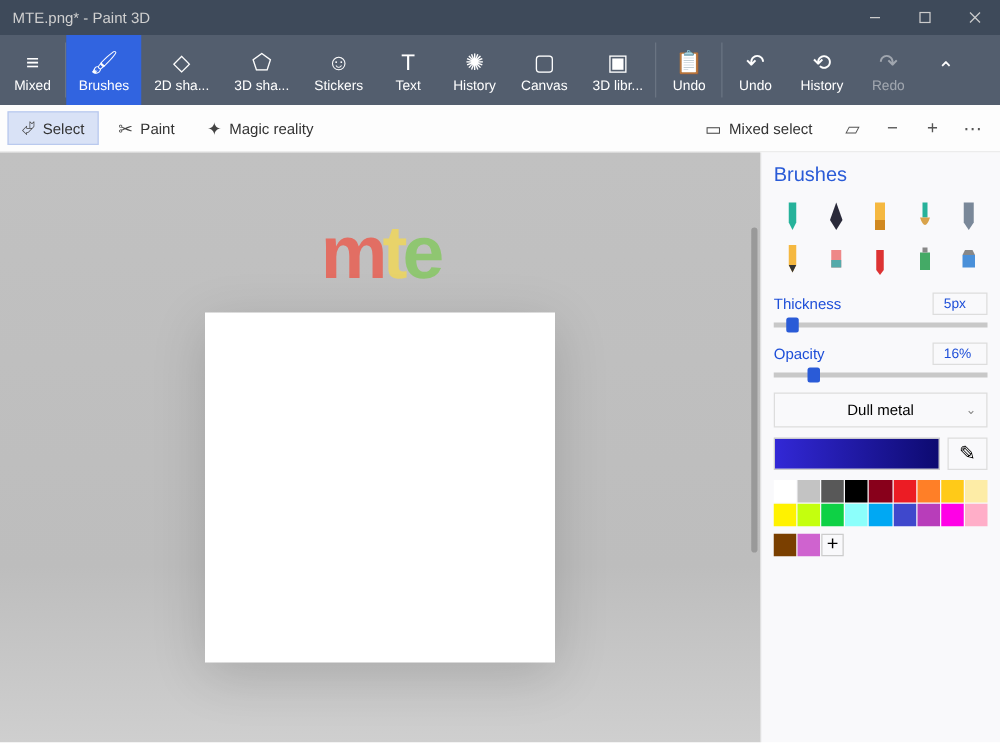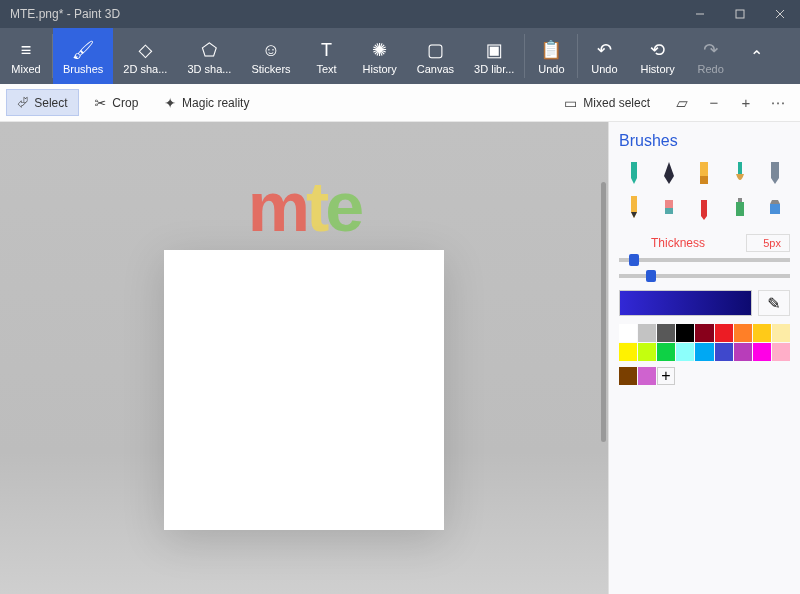--- a/index.html
+++ b/index.html
@@ -18,36 +18,36 @@
 
 .toolbar { height: 38px; background: #fdfdfd; border-bottom: 1px solid #e6e6e6; display: flex; align-items: center; padding: 0 6px; font-size: 12px; color: #333; }
 .tool { display: flex; align-items: center; gap: 6px; padding: 4px 10px; margin-right: 6px; }
 .tool.sel { background: #d9e2f6; border: 1px solid #b9c9ee; }
 .tool .ti { font-size: 14px; color: #444; }
 .tool-spacer { flex: 1; }
 .tool-small { width: 28px; height: 28px; display:flex; align-items:center; justify-content:center; margin: 0 2px; font-size: 15px; color: #555; }
 
 .workspace { display: flex; height: calc(594px - 28px - 56px - 38px); }
 .canvas-area { flex: 1; background: linear-gradient(180deg, #c1c1c1 0%, #bdbdbd 70%, #cfcfcf 100%); position: relative; overflow:hidden; }
-.canvas-text { position: absolute; top: 45px; left: 50%; transform: translateX(-50%); font-size: 70px; font-weight: 700; letter-spacing: -4px; }
+.canvas-text { position: absolute; top: 45px; left: 50%; transform: translateX(-50%); font-size: 60px; font-weight: 700; letter-spacing: -4px; }
 .canvas-text span:nth-child(1){ color:#e26e63; }
 .canvas-text span:nth-child(2){ color:#e8d36a; }
 .canvas-text span:nth-child(3){ color:#8fc671; }
 .white-canvas { position:absolute; top:128px; left:50%; transform:translateX(-50%); width:280px; height:280px; background:#fff; box-shadow: 0 10px 40px rgba(0,0,0,0.15); }
 .scroll-v { position:absolute; right:2px; top:60px; width:5px; height:260px; background:#999; border-radius:3px; }
 
 .panel { width: 192px; background: #f9f9fb; border-left: 1px solid #e0e0e0; padding: 10px 10px 0 10px; overflow:hidden; }
 .panel-title { color: #2a5bd7; font-size: 16px; margin-bottom: 10px; }
 .brush-grid { display: grid; grid-template-columns: repeat(5, 1fr); gap: 8px 6px; margin-bottom: 14px; }
 .brush-grid .b { height: 26px; display:flex; align-items:center; justify-content:center; }
 .brush-grid svg { width: 18px; height: 26px; }
 
 .slider-row { margin-bottom: 8px; }
-.slider-label { display:flex; justify-content: space-between; align-items:center; font-size: 12px; color:#ef4444; margin-bottom: 4px; margin-left: 32px; }
-.slider-val { border:1px solid #ddd; padding: 2px 8px; font-size:11px; min-width:44px; text-align:right; }
+.slider-label { display:flex; justify-content: space-between; align-items:center; font-size: 12px; color:#1d4ed8; margin-bottom: 4px; }
+.slider-val { border:1px solid #ddd; padding: 2px 8px; font-size:11px; min-width:44px; }
 .slider-track { height: 4px; background:#c8c8c8; position:relative; margin: 6px 0 12px; }
 .slider-thumb { position:absolute; top:-4px; width:10px; height:12px; background:#2a5bd7; border-radius:2px; }
 
 .material-dd { border:1px solid #ddd; padding: 6px 10px; font-size:12px; display:flex; align-items:center; justify-content:center; position:relative; margin-bottom:8px; }
 .material-dd .chev { position:absolute; right:8px; color:#888; font-size:10px; }
 
 .color-pick { display:flex; gap:6px; margin-bottom:8px; }
 .color-current { flex:1; height:26px; background: linear-gradient(90deg, #3228d6, #0d0a70); border:1px solid #ccc; }
 .eyedrop { width:32px; height:26px; border:1px solid #ddd; display:flex; align-items:center; justify-content:center; }
 
@@ -143,21 +143,21 @@
     </div>
 </div>
 
 <div class="toolbar">
   <div class="tool sel">
       <span class="ti">⮰</span>
       <span>Select</span>
     </div>
   <div class="tool">
       <span class="ti">✂</span>
-      <span>Crop</span>
+      <span>Paint</span>
     </div>
   <div class="tool">
       <span class="ti">✦</span>
       <span>Magic reality</span>
     </div>
   <div class="tool-spacer"></div>
   <div class="tool">
       <span class="ti">▭</span>
       <span>Mixed select</span>
     </div>
@@ -250,25 +250,33 @@
       <div class="slider-label">
         <span>Thickness</span>
         <span class="slider-val">5px</span>
       </div>
       <div class="slider-track">
           <div class="slider-thumb" id="th-thumb" style="left: 6%;"></div>
         </div>
     </div>
 
     <div class="slider-row">
+      <div class="slider-label">
+        <span>Opacity</span>
+        <span class="slider-val">16%</span>
+      </div>
       <div class="slider-track">
           <div class="slider-thumb" id="op-thumb" style="left: 16%;"></div>
         </div>
     </div>
 
+    <div class="material-dd">
+      <span>Dull metal</span>
+      <span class="chev">⌄</span>
+    </div>
 
     <div class="color-pick">
       <div class="color-current"></div>
       <div class="eyedrop">
           <span>✎</span>
         </div>
     </div>
 
     <div class="palette" id="palette">
         <div style="background: rgb(255, 255, 255);"></div>

